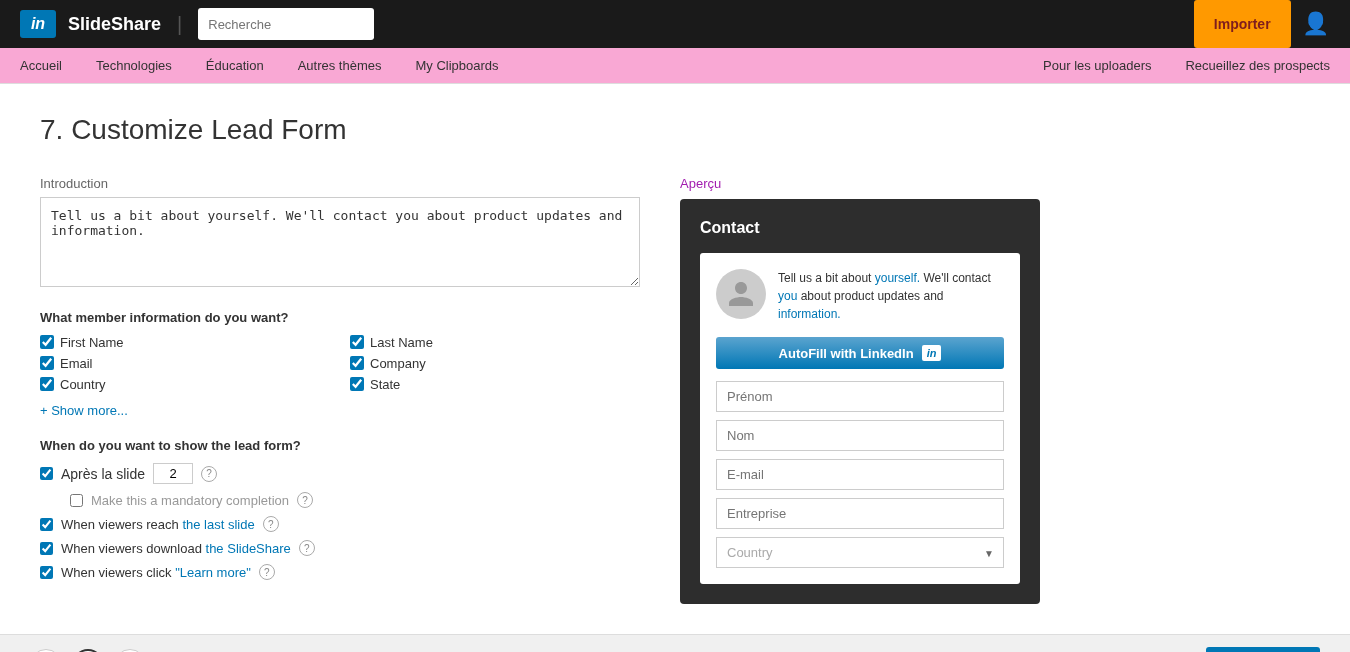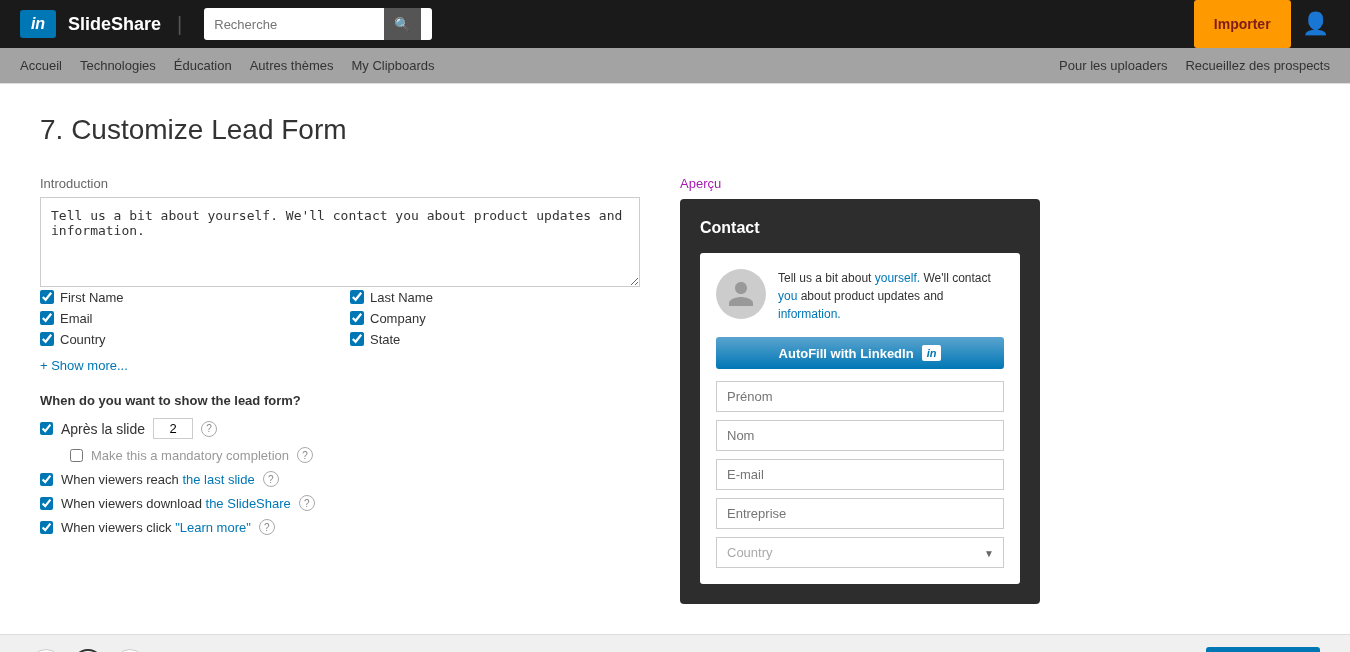--- a/index.html
+++ b/index.html
@@ -36,22 +36,21 @@
       color: #555;
       font-size: 20px;
       margin: 0 4px;
     }
     .search-bar {
       display: flex;
       align-items: center;
       background: white;
       border-radius: 3px;
       overflow: hidden;
-      width: 228px;
-      margin-left: 6px;
+      width: 176px;
     }
     .search-bar input {
       border: none;
       outline: none;
       padding: 6px 10px;
       font-size: 13px;
       width: 180px;
       color: #aaa;
     }
     .search-bar button {
@@ -75,27 +74,27 @@
       margin-left: 20px;
     }
     .user-icon {
       color: #aaa;
       font-size: 22px;
       cursor: pointer;
     }
 
     
     .sec-nav {
-      background: #a3a3a3;
+      background: #f9a8d4;
       border-bottom: 1px solid #ddd;
       display: flex;
       align-items: center;
       padding: 0 20px;
       height: 36px;
-      gap: 18px;
+      gap: 34px;
       text-align: center;
     }
     .sec-nav a {
       text-decoration: none;
       color: #333;
       font-size: 13px;
       padding: 10px 0;
       white-space: nowrap;
     }
     .sec-nav .spacer-nav { flex: 1; }
@@ -422,20 +421,21 @@
 
 <div class="main-content">
   <h1>7. Customize Lead Form</h1>
 
   <div class="two-col">
 
     <div class="left-col">
       <div class="section-label">Introduction</div>
       <textarea class="intro-textarea" style="">Tell us a bit about yourself. We'll contact you about product updates and information.</textarea>
 
+      <div class="question-label">What member information do you want?</div>
 
       <div class="checkboxes-grid">
         <label class="check-item">
           <input type="checkbox" checked="" style="">
           <span>First Name</span>
         </label>
         <label class="check-item">
           <input type="checkbox" checked="" style="">
           <span>Last Name</span>
         </label>

